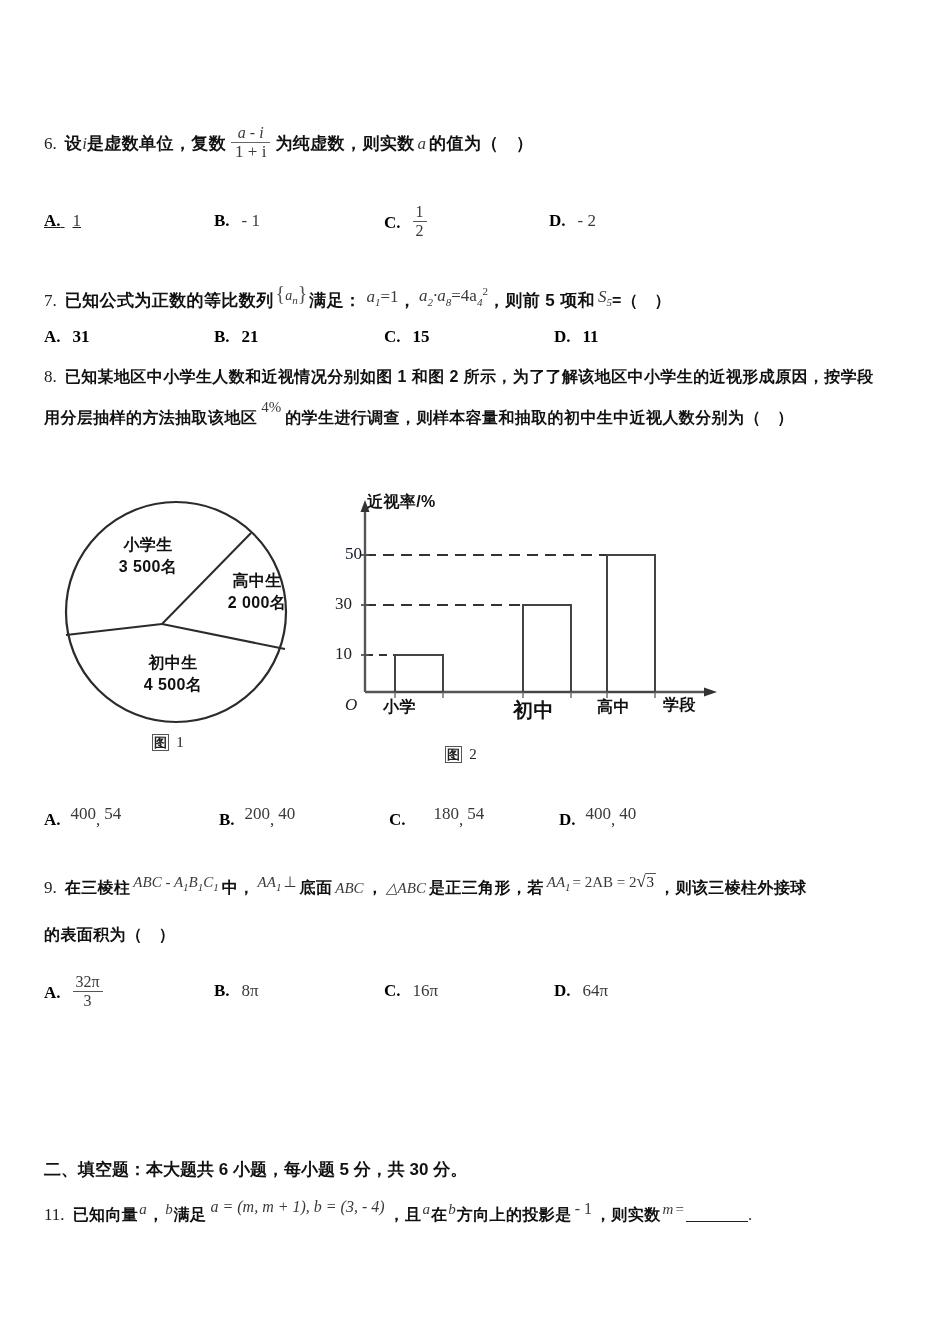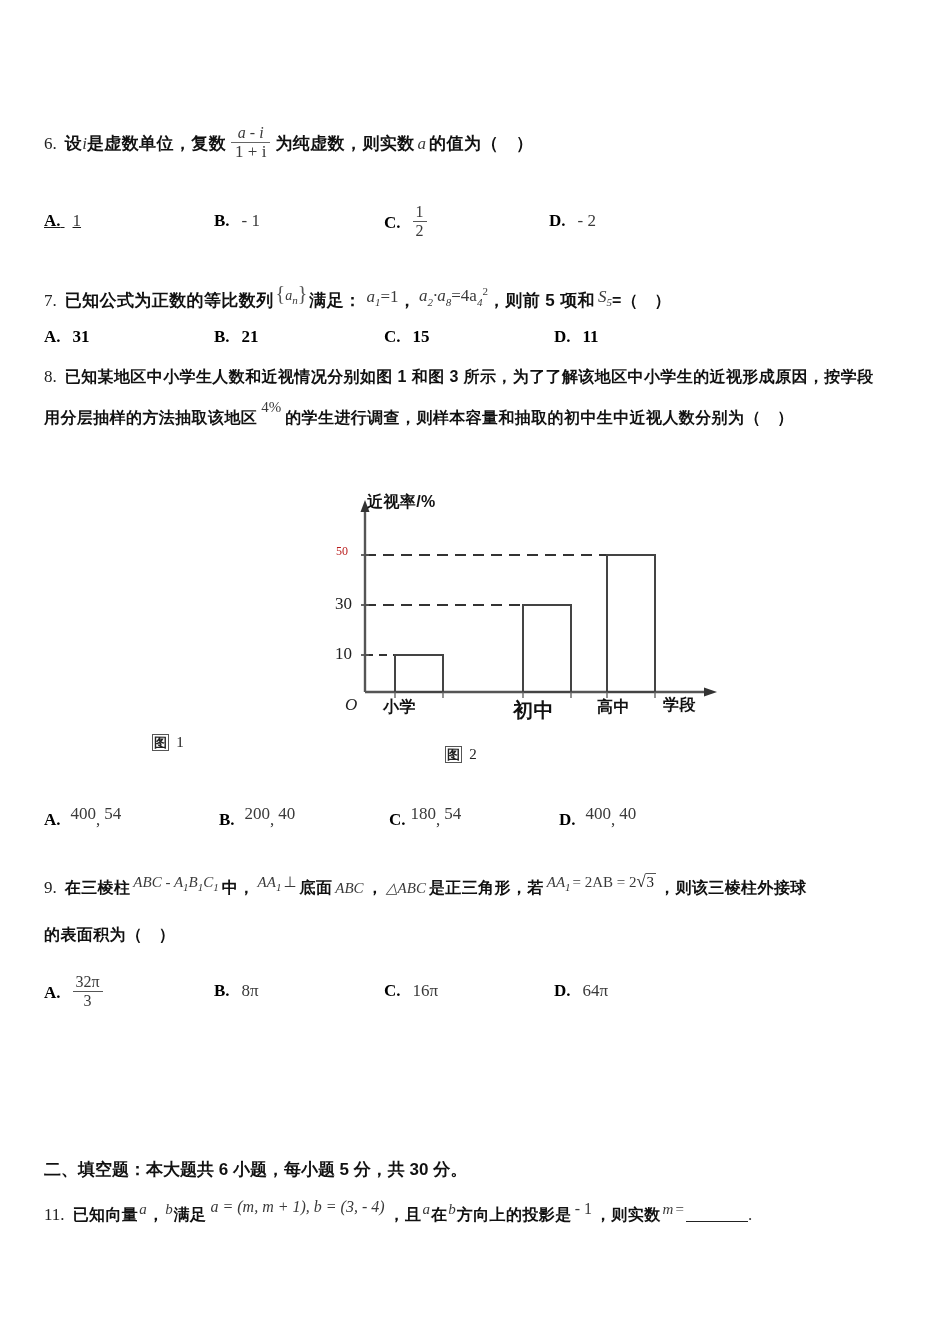--- a/index.html
+++ b/index.html
@@ -190,26 +190,51 @@
       <span class="opt-lbl" style="margin-left:8px;">15</span>
     </div>
     <div class="opt" style="left:510px; top:0px;">
       <span class="opt-lbl">D.</span>
       <span class="opt-lbl" style="margin-left:8px;">11</span>
     </div>
   </div>
 
   <div class="q-line" style="left:44px; top:367px;">
     <span class="qnum">8.</span>
-    <span class="cn" style="margin-left:4px; font-size:16px;">已知某地区中小学生人数和近视情况分别如图 1 和图 3 所示，为了了解该地区中小学生的近视形成原因，按学段</span>
+    <span class="cn" style="margin-left:4px; font-size:16px;">已知某地区中小学生人数和近视情况分别如图 1 和图 2 所示，为了了解该地区中小学生的近视形成原因，按学段</span>
   </div>
   <div class="q-line" style="left:44px; top:398px;">
     <span class="cn" style="font-size:16px;">用分层抽样的方法抽取该地区</span><span class="raise" style="margin:0 4px; vertical-align:0.7em;"><span class="mn" style="font-size:15px;">4%</span></span><span class="cn" style="font-size:16px;">的学生进行调查，则样本容量和抽取的初中生中近视人数分别为（　）</span>
   </div>
 
+  <div style="position:absolute; left:55px; top:492px; width:270px; height:290px;">
+    <svg width="270" height="250" viewBox="0 0 270 250">
+
+      <circle cx="121" cy="120" r="110" fill="#ffffff" stroke="#2b2b2b" stroke-width="2.2"></circle>
+
+      <line x1="107" y1="132" x2="196" y2="41" stroke="#2b2b2b" stroke-width="2"></line>
+
+      <line x1="107" y1="132" x2="230" y2="157" stroke="#2b2b2b" stroke-width="2"></line>
+
+      <line x1="107" y1="132" x2="11" y2="143" stroke="#2b2b2b" stroke-width="2"></line>
+    </svg>
+    
+    <div style="position:absolute; left:38px; top:42px; text-align:center; width:110px; line-height:1.35;">
+      <div class="cn" style="font-size:16px;">小学生</div>
+      <div class="cn" style="font-size:16px;">3 500名</div>
+    </div>
+    <div style="position:absolute; left:147px; top:78px; text-align:center; width:110px; line-height:1.35;">
+      <div class="cn" style="font-size:16px;">高中生</div>
+      <div class="cn" style="font-size:16px;">2 000名</div>
+    </div>
+    <div style="position:absolute; left:58px; top:160px; text-align:center; width:120px; line-height:1.35;">
+      <div class="cn" style="font-size:16px;">初中生</div>
+      <div class="cn" style="font-size:16px;">4 500名</div>
+    </div>
+  </div>
   <div class="fig-caption" style="left:152px; top:733px;">
     <span class="boxch">图</span>
     <span style="margin-left:3px; font-family:'Liberation Serif',serif;">1</span>
   </div>
 
   <div style="position:absolute; left:325px; top:492px; width:400px; height:240px;">
     <svg width="400" height="235" viewBox="0 0 400 235">
 
       <line x1="40" y1="18" x2="40" y2="200" stroke="#555" stroke-width="2.4"></line>
       <polygon points="40,8 35.5,20 44.5,20" fill="#333"></polygon>
@@ -235,21 +260,21 @@
       <line x1="118" y1="200" x2="118" y2="206" stroke="#666" stroke-width="1.4"></line>
       <line x1="198" y1="200" x2="198" y2="206" stroke="#666" stroke-width="1.4"></line>
       <line x1="246" y1="200" x2="246" y2="206" stroke="#666" stroke-width="1.4"></line>
       <line x1="282" y1="200" x2="282" y2="206" stroke="#666" stroke-width="1.4"></line>
       <line x1="330" y1="200" x2="330" y2="206" stroke="#666" stroke-width="1.4"></line>
     </svg>
 
     
     <div class="cn" style="position:absolute; left:42px; top:0px; font-size:16px;">近视率/%</div>
     
-    <div class="mn" style="position:absolute; left:11px; top:52px; font-size:12px; color:#b91c1c;">50</div>
+    <div class="mn" style="position:absolute; left:20px; top:52px; font-size:17px; color:#0f172a;">50</div>
     <div class="mn" style="position:absolute; left:10px; top:102px; font-size:17px; color:#222;">30</div>
     <div class="mn" style="position:absolute; left:10px; top:152px; font-size:17px; color:#222;">10</div>
     
     <div class="mi" style="position:absolute; left:20px; top:203px; font-size:17px; color:#222;">O</div>
     
     <div class="cn" style="position:absolute; left:58px; top:205px; font-size:16px;">小学</div>
     <div class="cn" style="position:absolute; left:188px; top:205px; font-size:20px;">初中</div>
     <div class="cn" style="position:absolute; left:272px; top:205px; font-size:16px;">高中</div>
     
     <div class="cn" style="position:absolute; left:338px; top:203px; font-size:16px;">学段</div>
@@ -263,21 +288,21 @@
     <div class="opt" style="left:0px; top:4px;">
       <span class="opt-lbl">A.</span>
       <span class="raise" style="margin-left:6px;"><span class="mn">400</span></span><span class="mn">,</span><span class="raise" style="margin-left:4px;"><span class="mn">54</span></span>
     </div>
     <div class="opt" style="left:175px; top:4px;">
       <span class="opt-lbl">B.</span>
       <span class="raise" style="margin-left:6px;"><span class="mn">200</span></span><span class="mn">,</span><span class="raise" style="margin-left:4px;"><span class="mn">40</span></span>
     </div>
     <div class="opt" style="left:345px; top:4px;">
       <span class="opt-lbl">C.</span>
-      <span class="raise" style="margin-left:1px;"><span class="mn">180</span></span><span class="mn">,</span><span class="raise" style="margin-left:4px;"><span class="mn">54</span></span>
+      <span class="raise" style="margin-left:24px;"><span class="mn">180</span></span><span class="mn">,</span><span class="raise" style="margin-left:4px;"><span class="mn">54</span></span>
     </div>
     <div class="opt" style="left:515px; top:4px;">
       <span class="opt-lbl">D.</span>
       <span class="raise" style="margin-left:6px;"><span class="mn">400</span></span><span class="mn">,</span><span class="raise" style="margin-left:4px;"><span class="mn">40</span></span>
     </div>
   </div>
 
   <div class="q-line" style="left:44px; top:873px;">
     <span class="qnum">9.</span>
     <span class="cn" style="margin-left:4px; font-size:16px;">在三棱柱</span><span class="raise" style="margin:0 3px;"><span class="mi" style="font-size:15px;">ABC - A</span><span class="sub">1</span><span class="mi" style="font-size:15px;">B</span><span class="sub">1</span><span class="mi" style="font-size:15px;">C</span><span class="sub">1</span></span><span class="cn" style="font-size:16px;">中，</span><span class="raise" style="margin:0 3px;"><span class="mi" style="font-size:15px;">AA</span><span class="sub">1</span><span class="mn" style="font-size:15px; margin-left:2px;">⊥</span></span><span class="cn" style="font-size:16px;">底面</span><span class="mi" style="font-size:15px; margin:0 3px;">ABC</span><span class="cn" style="font-size:16px;">，</span><span class="mi" style="font-size:15px; margin:0 3px;">△ABC</span><span class="cn" style="font-size:16px;">是正三角形，若</span><span class="raise" style="margin:0 3px;"><span class="mi" style="font-size:15px;">AA</span><span class="sub">1</span><span class="mn" style="font-size:15px; margin-left:2px;">= 2AB = 2</span><span class="sqrt" style="font-size:15px;"><span class="rad">3</span></span></span><span class="cn" style="font-size:16px;">，则该三棱柱外接球</span>

